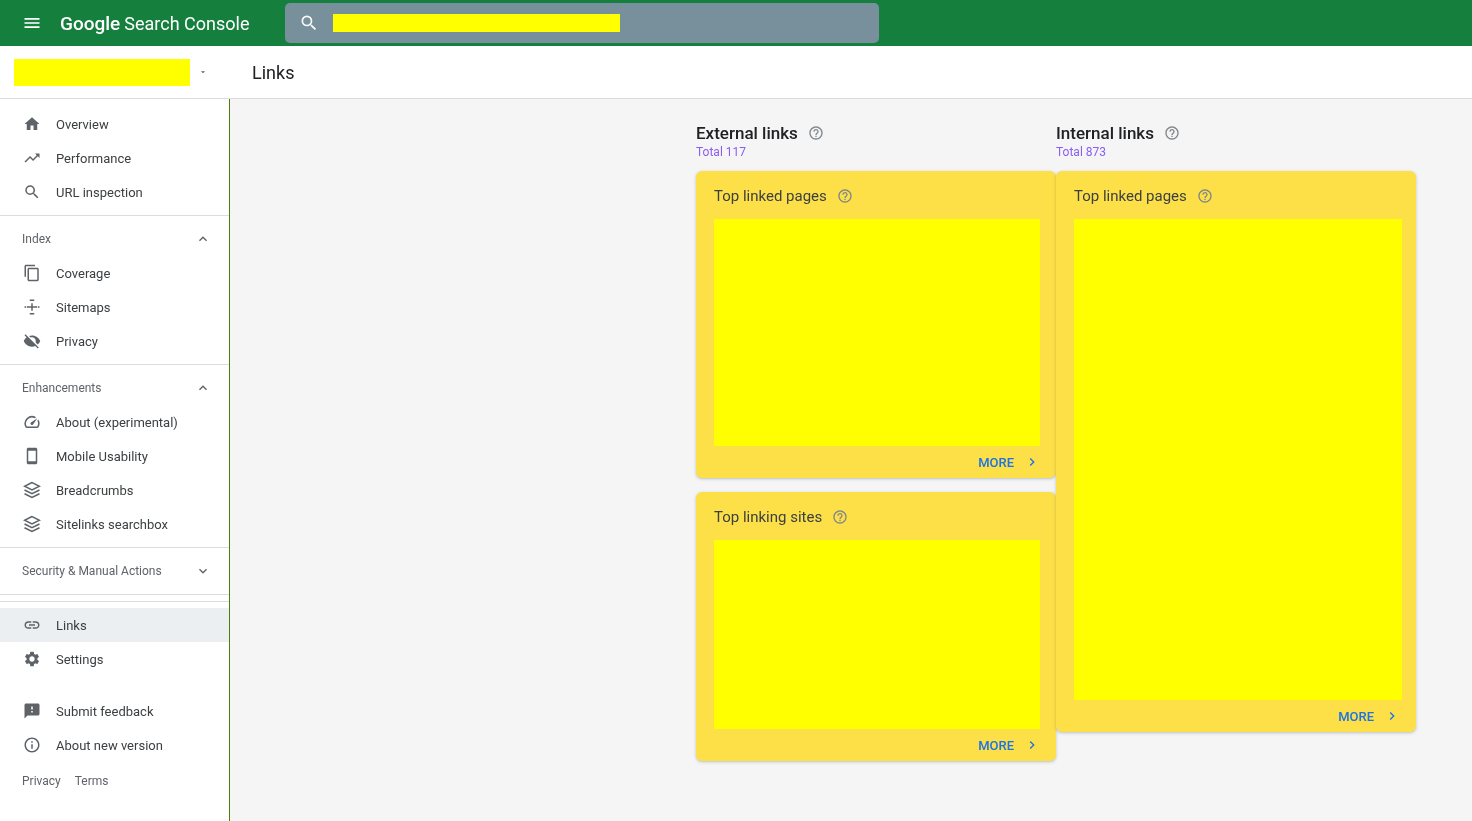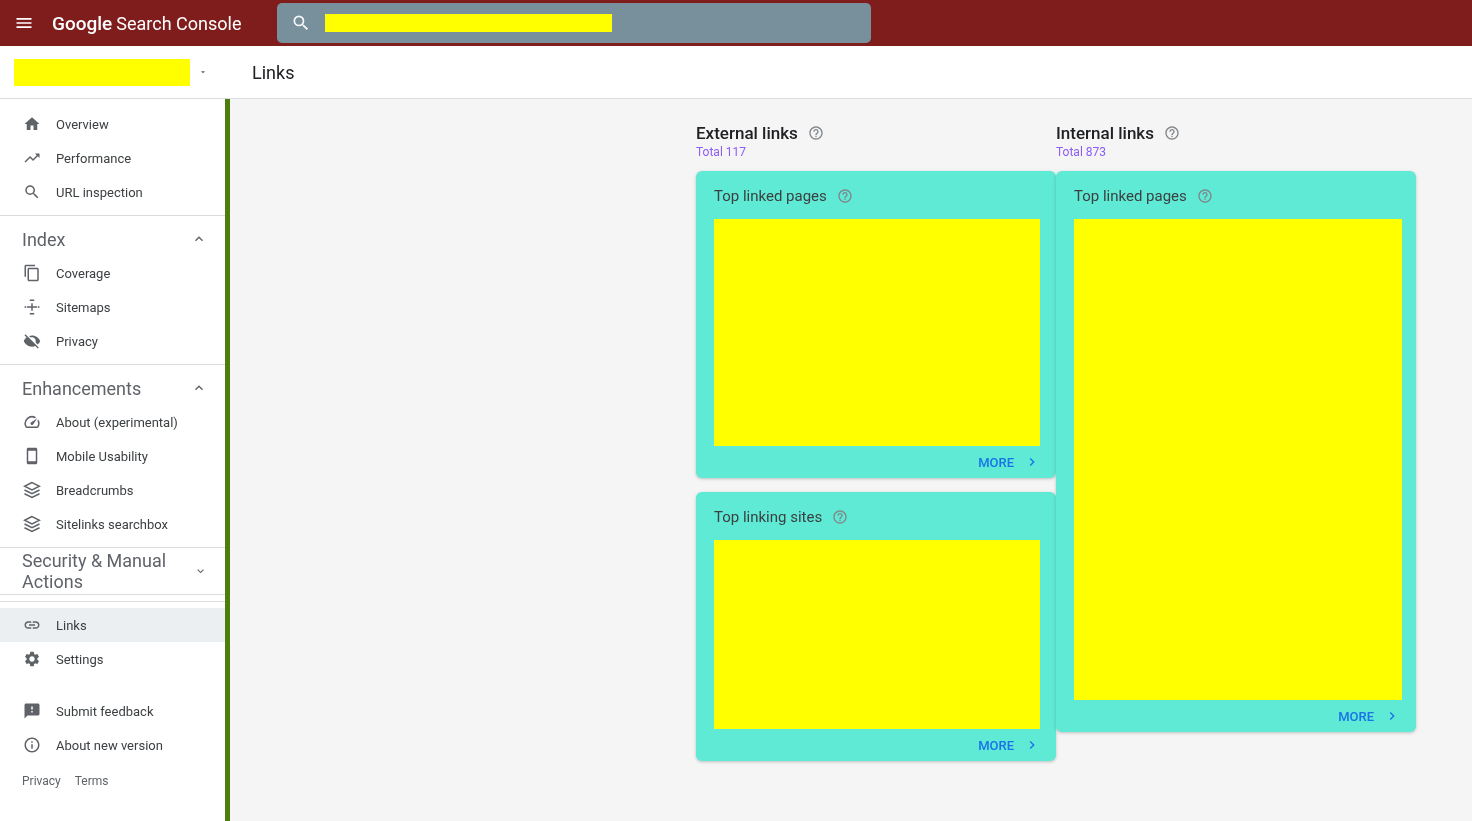--- a/index.html
+++ b/index.html
@@ -1,47 +1,47 @@
 <!DOCTYPE html>
 <html><head>
 <meta charset="utf-8">
 <style>
 * { box-sizing: border-box; margin: 0; padding: 0; }
 body { font-family: 'Google Sans', Roboto, Arial, sans-serif; background: #fff; color: #3c4043; overflow: hidden; }
-.header { height: 46px; background: #7f1d1d; display: flex; align-items: center; padding: 0 0; }
+.header { height: 46px; background: #15803d; display: flex; align-items: center; padding: 0 8px; }
 .hamburger { width: 48px; height: 44px; display: flex; align-items: center; justify-content: center; cursor: pointer; color: #fff; }
 .logo { color: #fff; font-size: 18px; font-weight: 400; display: flex; align-items: baseline; margin-left: 4px; }
 .logo-google { font-weight: 500; margin-right: 4px; font-size: 19px; }
 .search-wrap { margin-left: 36px; }
 .search-box { width: 594px; height: 40px; background: #78909c; border-radius: 5px; display: flex; align-items: center; padding: 0 14px; }
 .search-box svg { color: #fff; opacity: .95; }
 .search-input { margin-left: 14px; width: 287px; height: 18px; background: yellow; border: none; }
 .property-bar { height: 53px; display: flex; align-items: center; border-bottom: 1px solid #dadce0; }
 .property-select { width: 230px; display: flex; align-items: center; padding: 0 14px; cursor: pointer; }
 .property-chip { width: 176px; height: 27px; background: yellow; }
 .property-arrow { color: #5f6368; margin-left: 8px; }
 .page-title { font-size: 18px; color: #202124; margin-left: 22px; font-weight: 400; }
 .body-wrap { display: flex; height: calc(100vh - 99px); }
-.sidebar { width: 230px; border-right: 5px solid #4d7c0f; overflow-y: auto; padding-top: 8px; font-size: 13px; color: #3c4043; flex-shrink: 0; }
+.sidebar { width: 230px; border-right: 1px solid #4d7c0f; overflow-y: auto; padding-top: 8px; font-size: 13px; color: #3c4043; flex-shrink: 0; }
 .nav-item { height: 34px; display: flex; align-items: center; padding-left: 22px; cursor: pointer; }
 .nav-item.active { background: #eceff1; }
 .nav-item .ico { width: 20px; height: 20px; display: flex; align-items: center; justify-content: center; color: #5f6368; margin-right: 14px; }
 .nav-sep { height: 1px; background: #dadce0; margin: 6px 0; }
-.nav-section { height: 34px; display: flex; align-items: center; justify-content: space-between; padding: 0 18px 0 22px; color: #5f6368; font-size: 18px; cursor: pointer; }
+.nav-section { height: 34px; display: flex; align-items: center; justify-content: space-between; padding: 0 18px 0 22px; color: #5f6368; font-size: 12px; cursor: pointer; }
 .nav-section svg { color: #5f6368; }
 .footer-links { padding: 12px 22px; font-size: 12px; color: #5f6368; display: flex; gap: 14px; }
 .footer-links span { cursor: pointer; }
 .content { flex: 1; background: #f5f5f5; overflow-y: auto; padding: 24px 0 0 0; }
 .cols-wrap { display: flex; padding-left: 466px; }
 .col { width: 360px; }
 .section-head { margin-bottom: 12px; }
 .section-title { font-size: 17px; color: #202124; font-weight: 500; display: inline-flex; align-items: center; }
 .help-ic { width: 16px; height: 16px; margin-left: 10px; color: #80868b; }
 .section-total { font-size: 12px; color: #8b5cf6; margin-top: 2px; }
-.card { background: #5eead4; border-radius: 6px; box-shadow: 0 1px 2px rgba(60,64,67,.15), 0 1px 3px 1px rgba(60,64,67,.1); margin-bottom: 14px; }
+.card { background: #fde047; border-radius: 6px; box-shadow: 0 1px 2px rgba(60,64,67,.15), 0 1px 3px 1px rgba(60,64,67,.1); margin-bottom: 14px; }
 .card-head { padding: 16px 18px 14px; display: flex; align-items: center; font-size: 15px; color: #3c4043; }
 .redact { background: yellow; margin: 0 auto 0; }
 .ext-redact { width: 326px; height: 227px; margin-left: 18px; }
 .sites-redact { width: 326px; height: 189px; margin-left: 18px; }
 .int-redact { width: 328px; height: 481px; margin-left: 18px; }
 .more-row { height: 32px; display: flex; align-items: center; justify-content: flex-end; padding-right: 16px; color: #1a73e8; font-size: 13px; font-weight: 500; cursor: pointer; }
 .more-row svg { margin-left: 10px; color: #1a73e8; }
 svg { fill: currentColor; }
 </style>
 </head>

